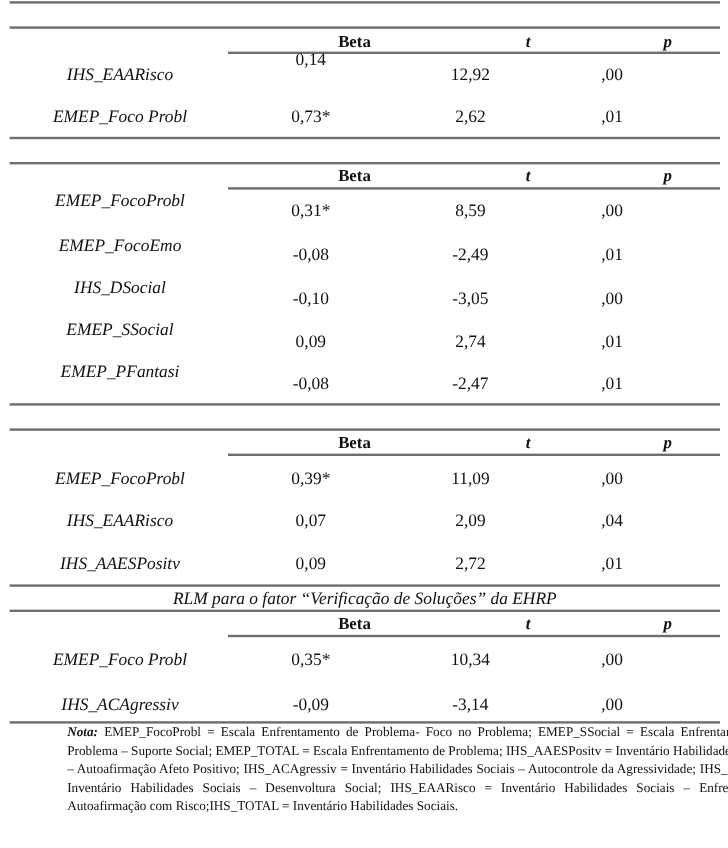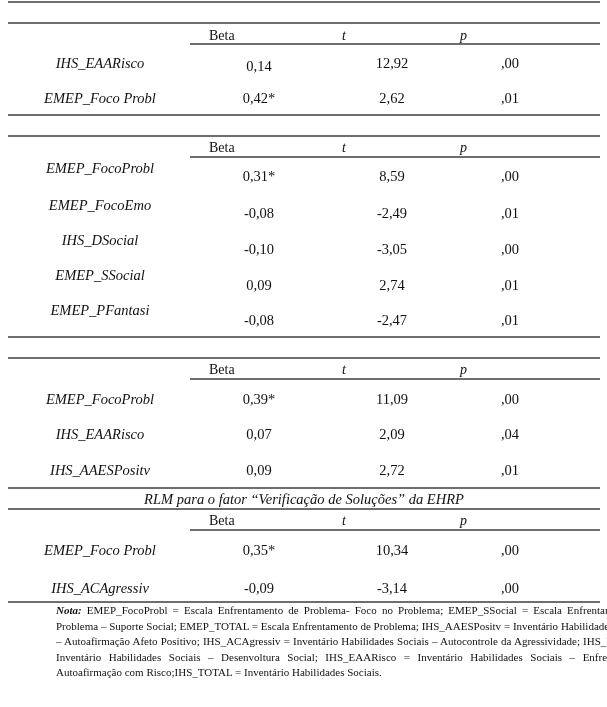--- a/index.html
+++ b/index.html
@@ -8,21 +8,21 @@
     font-family: "Liberation Serif", "DejaVu Serif", serif;
     color: #111111;
   }
   .page { position: absolute; left: 0; top: 0; width: 607px; height: 707px; }
   .hline { position: absolute; left: 8px; width: 592px; height: 2px; background: #6e6e6e; }
   .subline { position: absolute; left: 190px; width: 410px; height: 2px; background: #6e6e6e; }
   .sec-title {
     position: absolute; left: 8px; width: 592px; text-align: center;
     font-style: italic; font-size: 14.5px; line-height: 16px;
   }
-  .col-head { position: absolute; font-size: 14px; line-height: 16px; text-align: left; width: 100px; }
+  .col-head { position: absolute; font-size: 14px; line-height: 16px; text-align: right; width: 100px; font-weight: bold; }
   .col-head.it { font-style: italic; }
   .cell { position: absolute; font-size: 14.5px; line-height: 16px; text-align: center; }
   .lbl { width: 170px; left: 15px; font-style: italic; }
   .beta { width: 100px; left: 209px; }
   .tval { width: 100px; left: 342px; }
   .pval { width: 100px; left: 460px; }
   .note {
     position: absolute; left: 8px; top: 603px; width: 592px;
     font-size: 11px; line-height: 15.6px; text-align: justify; margin-left: 48px;
   }
@@ -36,27 +36,27 @@
   <div class="hline" style="top:1px"></div>
 
   <div class="hline" style="top:22px"></div>
   <div class="col-head" style="left:209px;top:28px">Beta</div>
   <div class="col-head it" style="left:342px;top:28px">t</div>
   <div class="col-head it" style="left:460px;top:28px">p</div>
   <div class="subline" style="top:43px"></div>
 
   <div>
     <div class="cell lbl" style="top:55px">IHS_EAARisco</div>
-    <div class="cell beta" style="top:58px">0,14</div>
+    <div class="cell beta" style="top:42px">0,14</div>
     <div class="cell tval" style="top:55px">12,92</div>
     <div class="cell pval" style="top:55px">,00</div>
   </div>
   <div>
     <div class="cell lbl" style="top:90px">EMEP_Foco Probl</div>
-    <div class="cell beta" style="top:90px">0,42*</div>
+    <div class="cell beta" style="top:90px">0,73*</div>
     <div class="cell tval" style="top:90px">2,62</div>
     <div class="cell pval" style="top:90px">,01</div>
   </div>
 
   <div class="hline" style="top:114px"></div>
   <div class="hline" style="top:135px"></div>
   <div class="col-head" style="left:209px;top:140px">Beta</div>
   <div class="col-head it" style="left:342px;top:140px">t</div>
   <div class="col-head it" style="left:460px;top:140px">p</div>
   <div class="subline" style="top:156px"></div>

